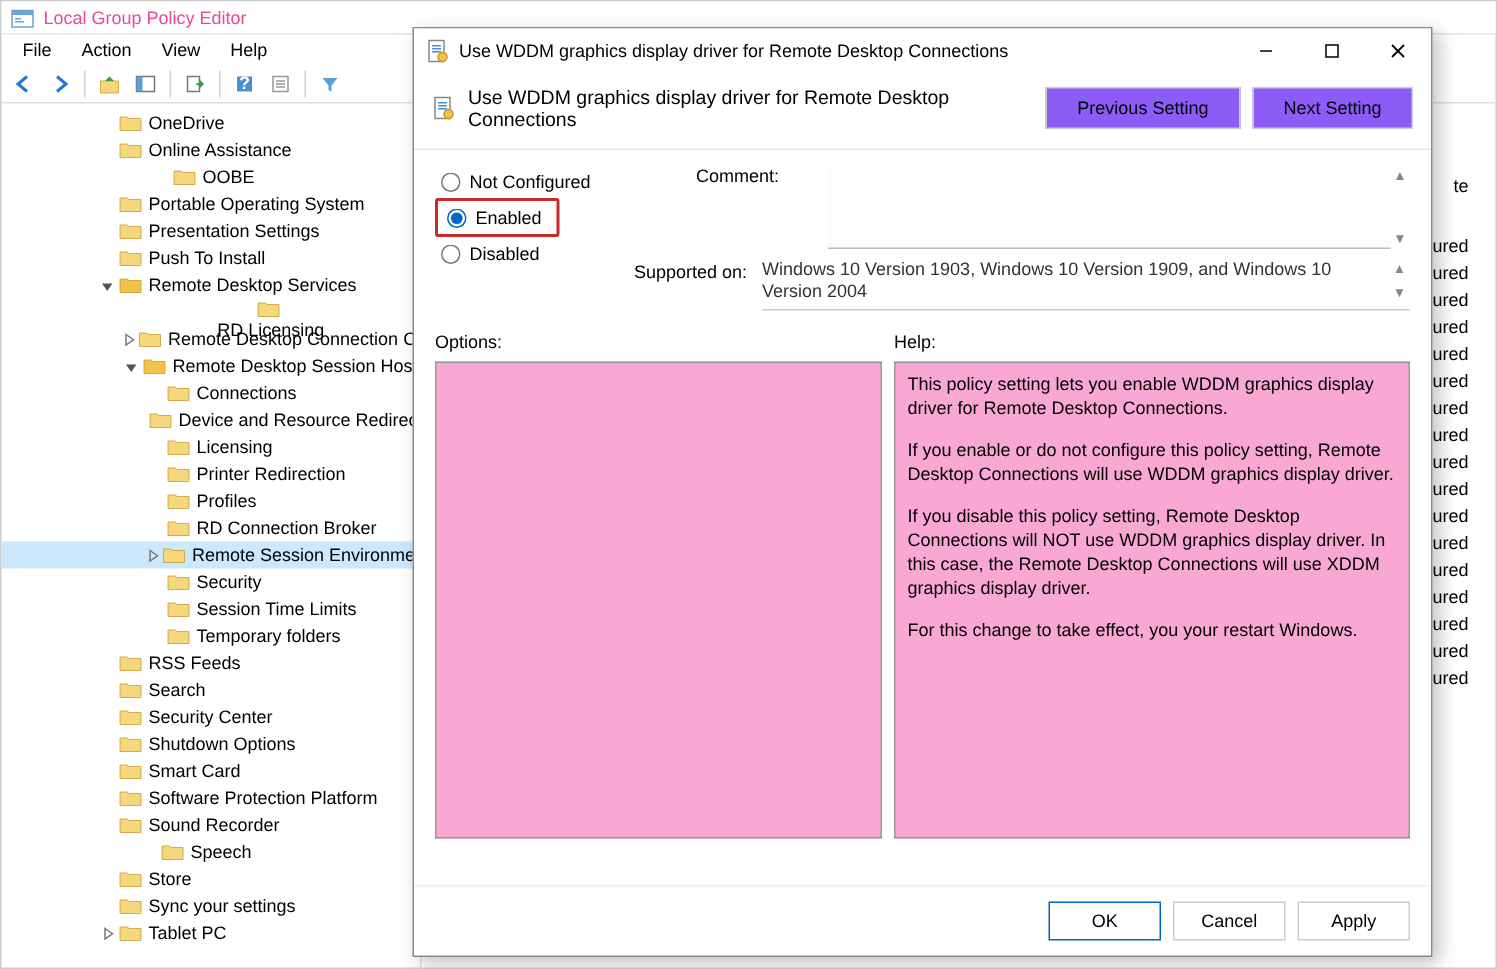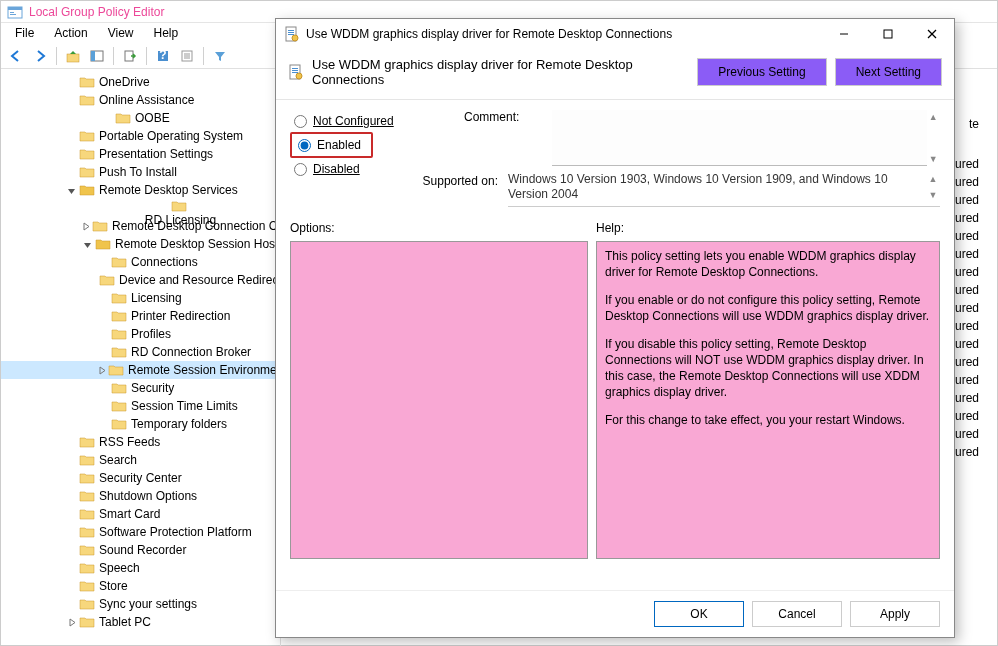--- a/index.html
+++ b/index.html
@@ -36,21 +36,21 @@
 .dlg-titlebar .title { flex: 1; font-size: 12px; }
 .dlg-titlebar .win-btn { width: 44px; height: 28px; display: flex; align-items: center; justify-content: center; cursor: default; }
 
 .dlg-header { display: flex; align-items: center; padding: 8px 12px 12px 12px; border-bottom: 1px solid #e5e5e5; }
 .dlg-header .app-icon { width: 16px; height: 16px; margin-right: 8px; }
 .dlg-header .title { flex: 1; font-size: 13px; }
 .dlg-header .nav-btn { padding: 6px 20px; border: 1px solid #ccc; background: #8b5cf6; margin-left: 8px; cursor: default; font-size: 12px; text-align: right; }
 
 .dlg-body { flex: 1; padding: 10px 14px; overflow: hidden; }
 .config-row { display: flex; }
-.radio-col { width: 120px; text-decoration: underline; }
+.radio-col { width: 120px; }
 .radio-col label { display: flex; align-items: center; padding: 4px 4px; font-size: 12px; cursor: default; }
 .radio-col input[type=radio] { margin-right: 6px; accent-color: #0067c0; }
 .radio-col .enabled-wrap { border: 2px solid #c92a2a; padding: 2px 6px 2px 2px; border-radius: 2px; display: inline-flex; }
 
 .comment-col { flex: 1; margin-left: 10px; }
 .comment-col .lbl { font-size: 12px; margin-bottom: 2px; }
 .comment-box { width: 100%; height: 56px; border: none; border-bottom: 1px solid #bbb; background: #fdfdfd; resize: none; padding: 4px; font-size: 12px; }
 .arrow-col { width: 14px; display: flex; flex-direction: column; justify-content: space-between; align-items: center; padding: 2px 0; }
 .arrow-col span { font-size: 9px; color: #888; cursor: default; }
 
@@ -63,21 +63,21 @@
 .opts-help-row .col-lbl { font-size: 12px; }
 .opts-help-row .opts-lbl { width: 306px; }
 
 .panels { display: flex; margin-top: 6px; gap: 8px; height: 318px;}
 .panel { border: 1px solid #999; background: #f9a8d4; padding: 6px 8px; }
 .options-panel { flex: 0 0 298px; }
 .help-panel { flex: 1; font-size: 12px; line-height: 16px; }
 .help-panel p { margin-bottom: 12px; }
 
 .dlg-footer { padding: 10px 14px; display: flex; justify-content: flex-end; gap: 8px; border-top: 1px solid #eee;}
-.dlg-footer button { width: 90px; padding: 5px 0; border: 1px solid #ccc; background: #fff; cursor: default; font-size: 12px; }
+.dlg-footer button { width: 75px; padding: 5px 0; border: 1px solid #ccc; background: #fff; cursor: default; font-size: 12px; }
 .dlg-footer button.primary { border: 1px solid #0067c0; }
 
 
 .folder-svg-open { fill: #f0c44c; stroke: #c8952a; stroke-width: 0.5; }
 .folder-svg-closed { fill: #f7d77c; stroke: #c8952a; stroke-width: 0.5; }
 </style>
 </head>
 <body>
 
 <div class="main-window">
@@ -412,21 +412,21 @@
           <li>
             <div class="row" style="padding-left: 64px;">
               <span class="exp"></span>
               <span class="folder-icon"><svg width="16" height="14" viewBox="0 0 16 14">
                   <path d="M1 3 L1 12 L15 12 L15 4 L7 4 L6 3 Z" class="folder-svg-closed"></path>
                 </svg></span>
               <span class="label">Sound Recorder</span>
             </div>
           </li>
           <li>
-            <div class="row" style="padding-left: 64px; align-items: center;">
+            <div class="row" style="padding-left: 92px; align-items: center;">
               <span class="exp"></span>
               <span class="folder-icon"><svg width="16" height="14" viewBox="0 0 16 14">
                   <path d="M1 3 L1 12 L15 12 L15 4 L7 4 L6 3 Z" class="folder-svg-closed"></path>
                 </svg></span>
               <span class="label">Speech</span>
             </div>
           </li>
           <li>
             <div class="row" style="padding-left: 64px;">
               <span class="exp"></span>

